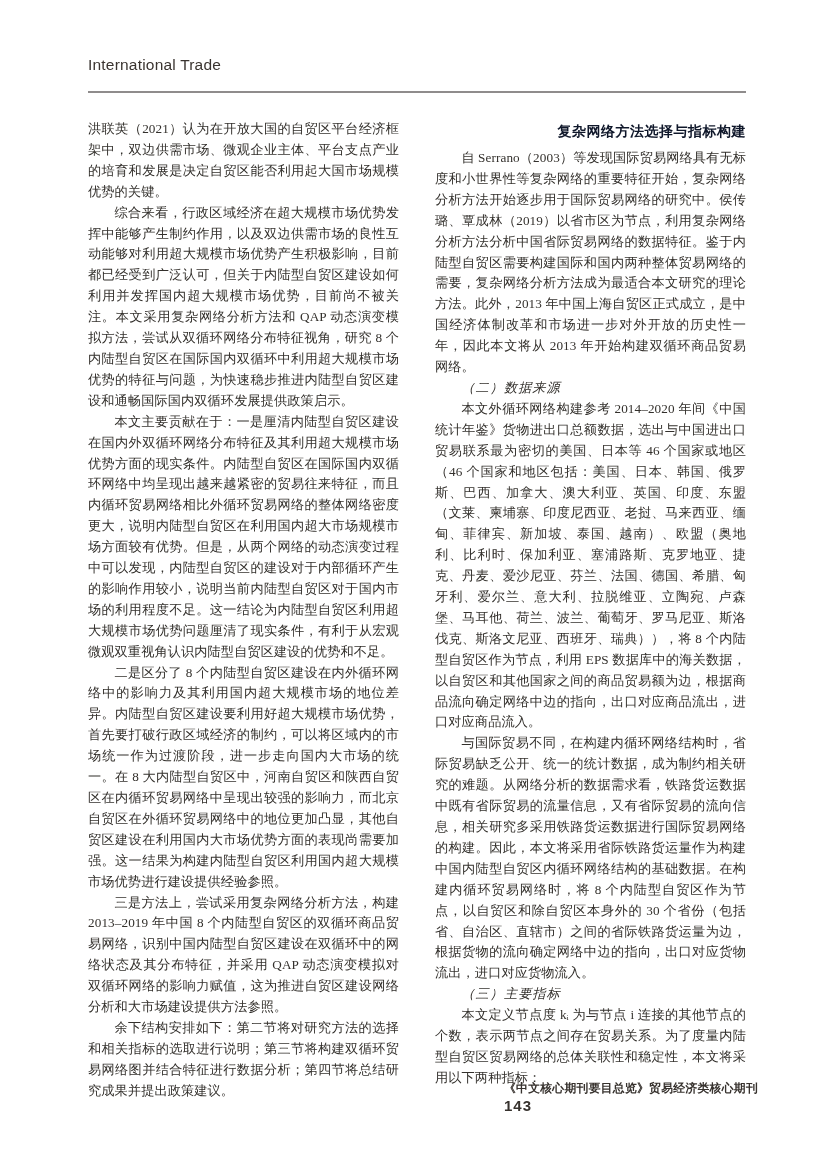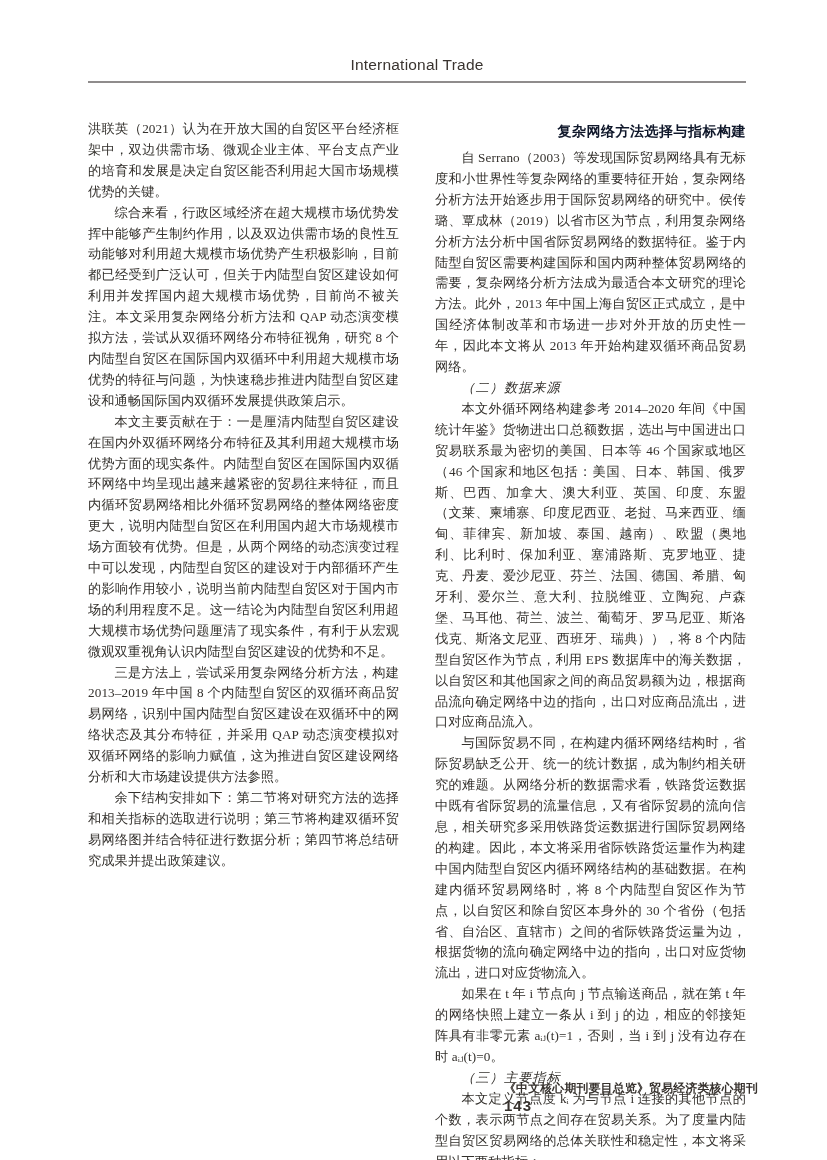--- a/index.html
+++ b/index.html
@@ -8,23 +8,23 @@
     width:827px;height:1160px;
     margin:0 auto;
     background:#ffffff;
     font-family:"Liberation Serif","DejaVu Serif",serif;
     color:#33302c;
     overflow:hidden;
   }
   .page-header{
     position:absolute;
     top:56px;left:88px;right:81px;
-    text-align:center;
+    text-align:left;
     border-bottom:2px solid #8f8c8c;
-    padding-bottom:7px;
+    padding-bottom:17px;
   }
   .journal-label{
     font-family:"Liberation Sans","DejaVu Sans",sans-serif;
     font-size:15.5px;
     color:#3a3430;
     letter-spacing:0.2px;
   }
   .columns{
     position:absolute;
     top:119px;left:88px;right:81px;
@@ -83,31 +83,31 @@
   <header class="page-header">
     <div class="journal-label">International Trade</div>
   </header>
 
   <main class="columns">
 
     <section class="col">
       <p class="para no-indent">洪联英（2021）认为在开放大国的自贸区平台经济框架中，双边供需市场、微观企业主体、平台支点产业的培育和发展是决定自贸区能否利用起大国市场规模优势的关键。</p>
       <p class="para">综合来看，行政区域经济在超大规模市场优势发挥中能够产生制约作用，以及双边供需市场的良性互动能够对利用超大规模市场优势产生积极影响，目前都已经受到广泛认可，但关于内陆型自贸区建设如何利用并发挥国内超大规模市场优势，目前尚不被关注。本文采用复杂网络分析方法和 QAP 动态演变模拟方法，尝试从双循环网络分布特征视角，研究 8 个内陆型自贸区在国际国内双循环中利用超大规模市场优势的特征与问题，为快速稳步推进内陆型自贸区建设和通畅国际国内双循环发展提供政策启示。</p>
       <p class="para">本文主要贡献在于：一是厘清内陆型自贸区建设在国内外双循环网络分布特征及其利用超大规模市场优势方面的现实条件。内陆型自贸区在国际国内双循环网络中均呈现出越来越紧密的贸易往来特征，而且内循环贸易网络相比外循环贸易网络的整体网络密度更大，说明内陆型自贸区在利用国内超大市场规模市场方面较有优势。但是，从两个网络的动态演变过程中可以发现，内陆型自贸区的建设对于内部循环产生的影响作用较小，说明当前内陆型自贸区对于国内市场的利用程度不足。这一结论为内陆型自贸区利用超大规模市场优势问题厘清了现实条件，有利于从宏观微观双重视角认识内陆型自贸区建设的优势和不足。</p>
+      <p class="para">二是区分了 8 个内陆型自贸区建设在内外循环网络中的影响力及其利用国内超大规模市场的地位差异。内陆型自贸区建设要利用好超大规模市场优势，首先要打破行政区域经济的制约，可以将区域内的市场统一作为过渡阶段，进一步走向国内大市场的统一。在 8 大内陆型自贸区中，河南自贸区和陕西自贸区在内循环贸易网络中呈现出较强的影响力，而北京自贸区在外循环贸易网络中的地位更加凸显，其他自贸区建设在利用国内大市场优势方面的表现尚需要加强。这一结果为构建内陆型自贸区利用国内超大规模市场优势进行建设提供经验参照。</p>
       <p class="para">三是方法上，尝试采用复杂网络分析方法，构建 2013–2019 年中国 8 个内陆型自贸区的双循环商品贸易网络，识别中国内陆型自贸区建设在双循环中的网络状态及其分布特征，并采用 QAP 动态演变模拟对双循环网络的影响力赋值，这为推进自贸区建设网络分析和大市场建设提供方法参照。</p>
       <p class="para">余下结构安排如下：第二节将对研究方法的选择和相关指标的选取进行说明；第三节将构建双循环贸易网络图并结合特征进行数据分析；第四节将总结研究成果并提出政策建议。</p>
     </section>
 
     <section class="col">
       <h2 class="section-title">复杂网络方法选择与指标构建</h2>
       <p class="para">自 Serrano（2003）等发现国际贸易网络具有无标度和小世界性等复杂网络的重要特征开始，复杂网络分析方法开始逐步用于国际贸易网络的研究中。侯传璐、覃成林（2019）以省市区为节点，利用复杂网络分析方法分析中国省际贸易网络的数据特征。鉴于内陆型自贸区需要构建国际和国内两种整体贸易网络的需要，复杂网络分析方法成为最适合本文研究的理论方法。此外，2013 年中国上海自贸区正式成立，是中国经济体制改革和市场进一步对外开放的历史性一年，因此本文将从 2013 年开始构建双循环商品贸易网络。</p>
       <h3 class="subheading">（二）数据来源</h3>
       <p class="para">本文外循环网络构建参考 2014–2020 年间《中国统计年鉴》货物进出口总额数据，选出与中国进出口贸易联系最为密切的美国、日本等 46 个国家或地区（46 个国家和地区包括：美国、日本、韩国、俄罗斯、巴西、加拿大、澳大利亚、英国、印度、东盟（文莱、柬埔寨、印度尼西亚、老挝、马来西亚、缅甸、菲律宾、新加坡、泰国、越南）、欧盟（奥地利、比利时、保加利亚、塞浦路斯、克罗地亚、捷克、丹麦、爱沙尼亚、芬兰、法国、德国、希腊、匈牙利、爱尔兰、意大利、拉脱维亚、立陶宛、卢森堡、马耳他、荷兰、波兰、葡萄牙、罗马尼亚、斯洛伐克、斯洛文尼亚、西班牙、瑞典）），将 8 个内陆型自贸区作为节点，利用 EPS 数据库中的海关数据，以自贸区和其他国家之间的商品贸易额为边，根据商品流向确定网络中边的指向，出口对应商品流出，进口对应商品流入。</p>
       <p class="para">与国际贸易不同，在构建内循环网络结构时，省际贸易缺乏公开、统一的统计数据，成为制约相关研究的难题。从网络分析的数据需求看，铁路货运数据中既有省际贸易的流量信息，又有省际贸易的流向信息，相关研究多采用铁路货运数据进行国际贸易网络的构建。因此，本文将采用省际铁路货运量作为构建中国内陆型自贸区内循环网络结构的基础数据。在构建内循环贸易网络时，将 8 个内陆型自贸区作为节点，以自贸区和除自贸区本身外的 30 个省份（包括省、自治区、直辖市）之间的省际铁路货运量为边，根据货物的流向确定网络中边的指向，出口对应货物流出，进口对应货物流入。</p>
-      <p class="para">如果在 t 年 i 节点向 j 节点输送商品，就在第 t 年的网络快照上建立一条从 i 到 j 的边，相应的邻接矩阵具有非零元素 aᵢⱼ(t)=1，否则，当 i 到 j 没有边存在时 aᵢⱼ(t)=0。</p>
       <h3 class="subheading">（三）主要指标</h3>
       <p class="para">本文定义节点度 kᵢ 为与节点 i 连接的其他节点的个数，表示两节点之间存在贸易关系。为了度量内陆型自贸区贸易网络的总体关联性和稳定性，本文将采用以下两种指标：</p>
     </section>
 
   </main>
 
   <footer class="page-footer">
     <span class="journal-note">《中文核心期刊要目总览》贸易经济类核心期刊</span>
     <span class="page-number">143</span>
   </footer>

